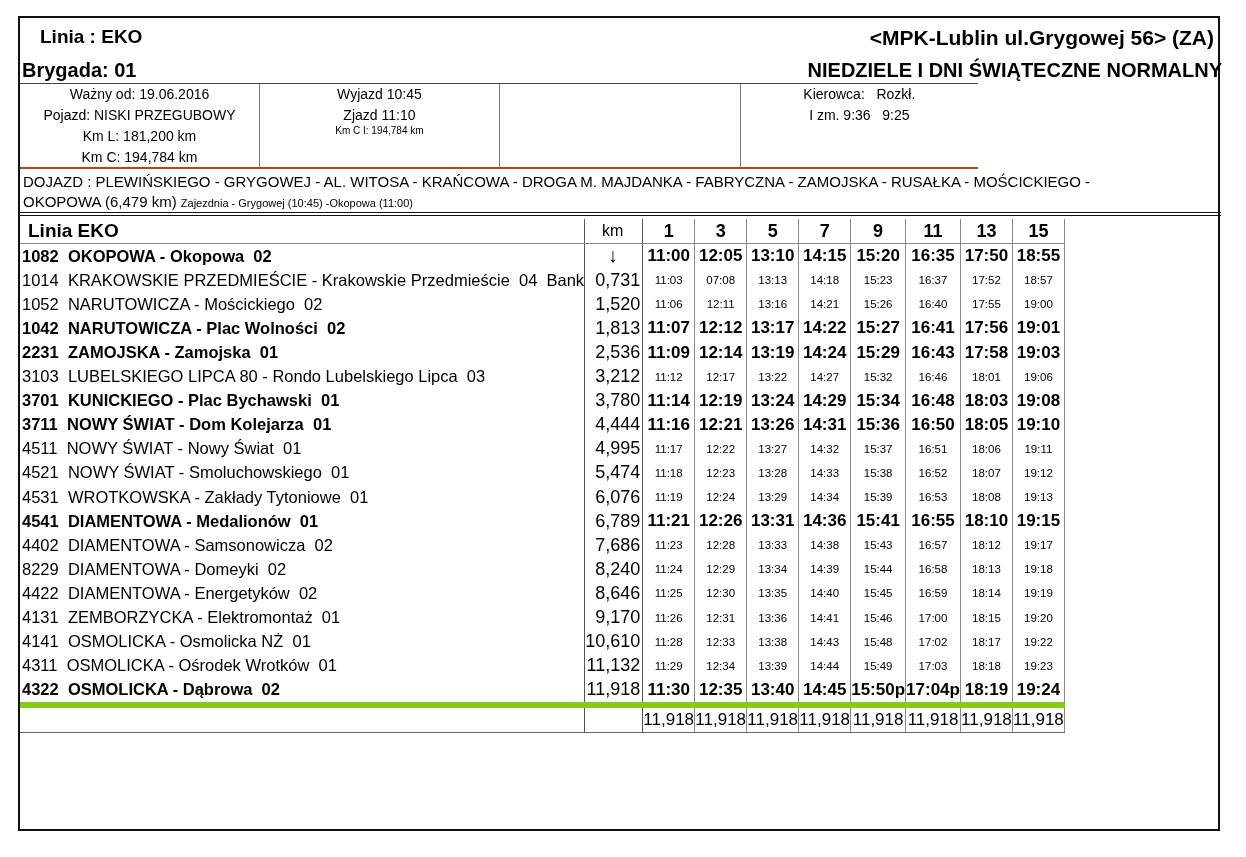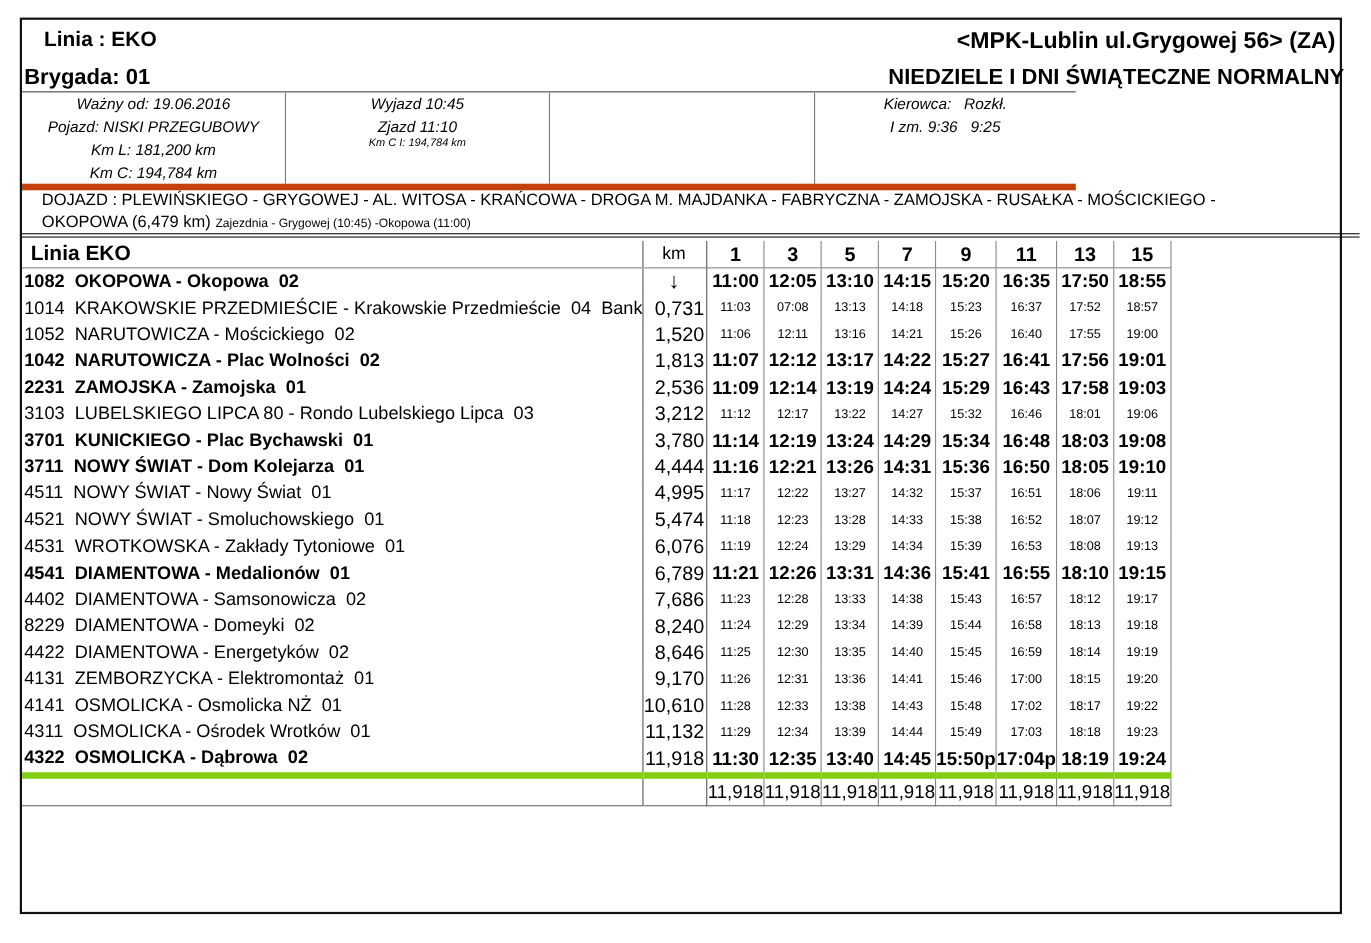--- a/index.html
+++ b/index.html
@@ -2,25 +2,25 @@
 <html><head>
 <meta charset="utf-8">
 <style>
   html, body { margin: 0; padding: 0; background: #ffffff; }
   body { width: 1246px; height: 857px; position: relative; overflow: hidden; font-family: "Liberation Sans", sans-serif; color: #000; }
   .frame { position: absolute; left: 18px; top: 16px; width: 1202px; height: 815px; border: 2px solid #111; box-sizing: border-box; }
   .title-left { position: absolute; left: 40px; top: 26px; font-size: 19px; font-weight: bold; }
   .brygada { position: absolute; left: 22px; top: 59px; font-size: 20px; font-weight: bold; }
   .title-right { position: absolute; right: 32px; top: 26px; font-size: 21px; font-weight: bold; }
   .daytype { position: absolute; right: 24px; top: 59px; font-size: 20px; font-weight: bold; white-space: nowrap; }
-  .info { position: absolute; left: 20px; top: 83px; width: 958px; height: 83px; border-top: 1px solid #444; border-bottom: 6px solid #c2410c; display: flex; font-style: italic; }
+  .info { position: absolute; left: 20px; top: 83px; width: 958px; height: 83px; border-top: 1px solid #444; border-bottom: 2px solid #c2410c; display: flex; }
   .info-cell { box-sizing: border-box; border-right: 1px solid #777; text-align: center; font-size: 14px; line-height: 21px; padding-top: 0px; }
   .info-cell:last-child { border-right: none; }
   .info-cell .small { font-size: 10px; line-height: 10px; }
-  .dojazd { position: absolute; left: 20px; top: 168px; width: 1198px; height: 44px; border-bottom: 4px double #111; box-sizing: content-box; padding-left: 18px; }
+  .dojazd { position: absolute; left: 20px; top: 168px; width: 1198px; height: 44px; border-bottom: 4px double #111; box-sizing: content-box; padding-left: 3px; }
   .dojazd .l1 { font-size: 15px; line-height: 22px; margin-top: 3px; }
   .dojazd .l2 { font-size: 15px; line-height: 18px; white-space: nowrap; }
   .dojazd .l2 .sm { font-size: 11px; }
   table.tt { position: absolute; left: 20px; top: 219px; border-collapse: collapse; }
   table.tt td { padding: 0; height: 24.1px; font-size: 16.5px; white-space: nowrap; vertical-align: middle; }
   table.tt td.stop { width: 510px; padding-left: 2px; }
   table.tt td.km { width: 50px; text-align: right; padding-right: 2px; border-left: 1px solid #555; border-right: 1px solid #555; font-size: 18px; }
   table.tt td.t { width: 51px; text-align: center; border-right: 1px solid #888; font-size: 11.5px; }
   table.tt tr.bold td.t { font-size: 17px; font-weight: bold; }
   table.tt tr.bold td.stop { font-weight: bold; }

